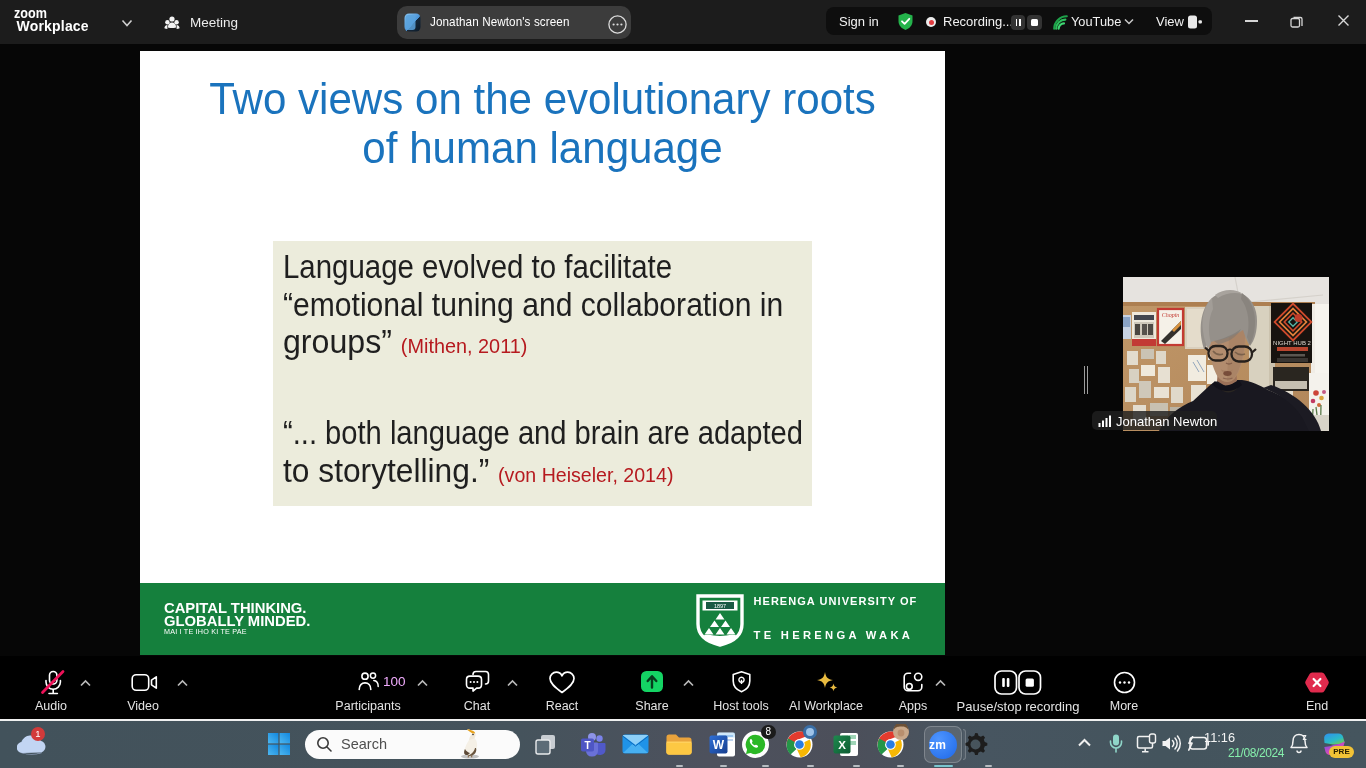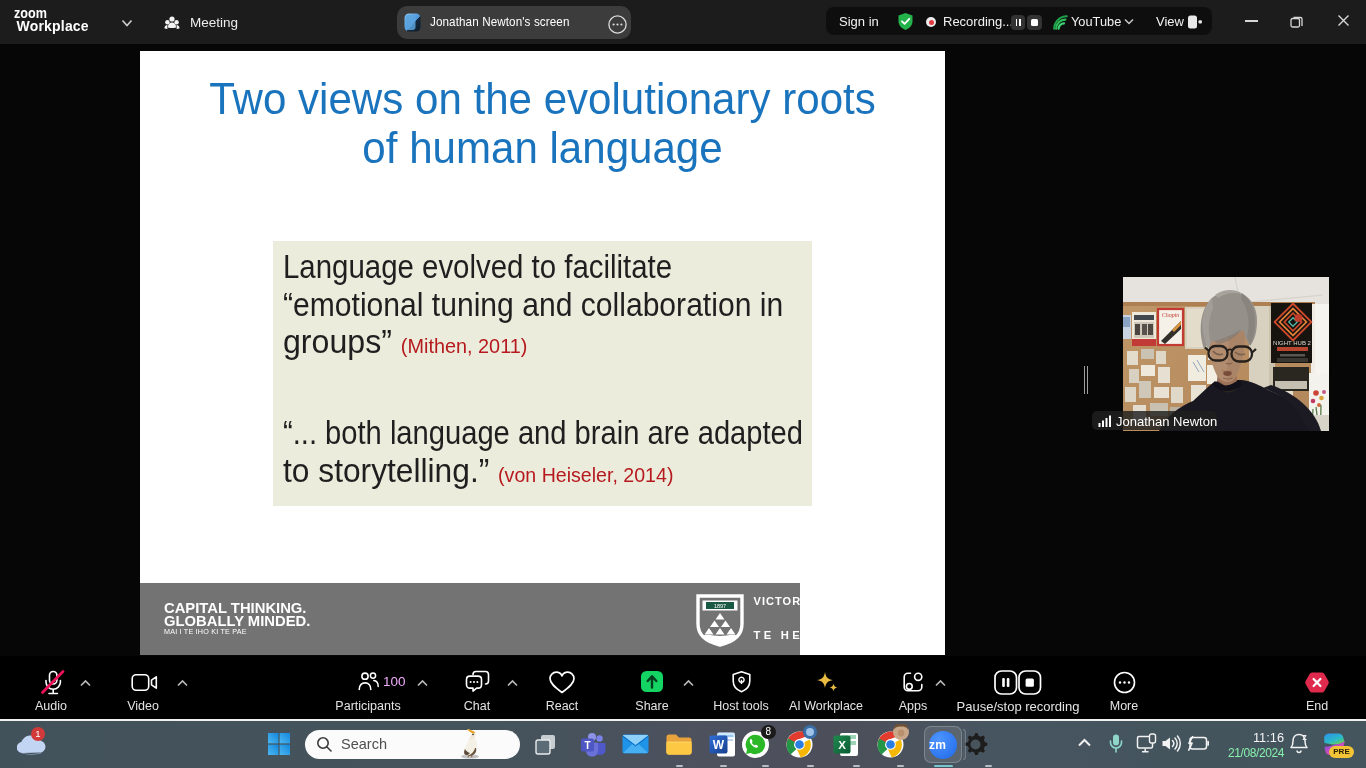--- a/index.html
+++ b/index.html
@@ -94,34 +94,34 @@
   </div>
   <div id="content"></div>
   <div id="slide">
     <div class="abs" style="left:0;top:22.5px;width:805px;text-align:center;color:#1a73bd;font-size:45px;line-height:49.5px;transform:scaleX(.935);transform-origin:center;white-space:nowrap;">Two views on the evolutionary roots<br>of human language</div>
     <div class="abs" style="left:132.5px;top:189.5px;width:539px;height:265px;background:#ececdc;"></div>
     <div class="abs" id="bl1" style="left:143px;top:198px;transform:scaleX(.865);color:#1f1f1f;font-size:34px;line-height:34px;white-space:nowrap;transform-origin:left;">Language evolved to facilitate</div>
     <div class="abs" id="bl2" style="left:143px;top:235.5px;transform:scaleX(.885);color:#1f1f1f;font-size:34px;line-height:34px;white-space:nowrap;transform-origin:left;">“emotional tuning and collaboration in</div>
     <div class="abs" id="bl3" style="left:143px;top:273px;transform:scaleX(.945);color:#1f1f1f;font-size:34px;line-height:34px;white-space:nowrap;transform-origin:left;">groups” <span style="font-size:21px;color:#b61a1f;">(Mithen, 2011)</span></div>
     <div class="abs" id="bl4" style="left:143px;top:364px;transform:scaleX(.857);color:#1f1f1f;font-size:34px;line-height:34px;white-space:nowrap;transform-origin:left;">“... both language and brain are adapted</div>
     <div class="abs" id="bl5" style="left:143px;top:401.5px;transform:scaleX(.933);color:#1f1f1f;font-size:34px;line-height:34px;white-space:nowrap;transform-origin:left;">to storytelling.” <span style="font-size:21px;color:#b61a1f;">(von Heiseler, 2014)</span></div>
-    <div class="abs" id="banner" style="left:0;top:531.5px;width:660px;height:72.5px;background:#737373;">
+    <div class="abs" id="banner" style="left:0;top:531.5px;width:805px;height:72.5px;background:#15803d;">
       <div class="abs" style="left:24px;top:19px;color:#fff;font-size:14.8px;font-weight:bold;letter-spacing:0;line-height:13.8px;">CAPITAL THINKING.<br>GLOBALLY MINDED.</div>
       <div class="abs" style="left:24px;top:44.8px;color:#fff;font-size:7.2px;font-weight:normal;letter-spacing:.2px;">MAI I TE IHO KI TE PAE</div>
       <svg class="abs" style="left:556px;top:11px;" width="48" height="53" viewBox="0 0 48 53">
         <path d="M2 2 H46 V30 C46 42 37 48 24 51 C11 48 2 42 2 30 Z" fill="none" stroke="#fff" stroke-width="3.4"></path>
         <rect x="6.5" y="6.5" width="35" height="10" fill="#fff"></rect>
         <rect x="10" y="8" width="28" height="7" fill="#1a5944"></rect>
         <text x="24" y="14" font-size="5.5" fill="#fff" text-anchor="middle" font-family="Liberation Sans">1897</text>
         <path d="M24 19 L28.5 25.5 H19.5 Z" fill="#fff"></path>
         <path d="M18.5 26.5 L23 33 H14 Z M29.5 26.5 L34 33 H25 Z" fill="#fff"></path>
         <path d="M13 34 L17.5 40.5 H8.5 Z M24 34 L28.5 40.5 H19.5 Z M35 34 L39.5 40.5 H30.5 Z" fill="#fff"></path>
         <path d="M7 41.5 C12 39.5 18 42 24 42 C30 42 36 39.5 41 41.5 C38 46 31.5 48.5 24 50.5 C16.5 48.5 10 46 7 41.5 Z" fill="#fff"></path>
       </svg>
-      <div class="abs" style="left:613.5px;top:12px;color:#fff;font-size:11px;font-weight:bold;letter-spacing:1.05px;white-space:nowrap;">VICTORIA WELLINGTON OF</div>
+      <div class="abs" style="left:613.5px;top:12px;color:#fff;font-size:11px;font-weight:bold;letter-spacing:1.05px;white-space:nowrap;">HERENGA UNIVERSITY OF</div>
       <div class="abs" style="left:613.5px;top:46px;color:#fff;font-size:11.2px;font-weight:bold;letter-spacing:3.3px;white-space:nowrap;">TE HERENGA WAKA</div>
     </div>
   </div>
   <div id="toolbar"></div>
 
   <svg class="abs" style="left:40px;top:669px;" width="26" height="27" viewBox="0 0 26 27">
     <rect x="9.5" y="2.5" width="7.4" height="12.5" rx="3.7" stroke="#fff" stroke-width="1.6" fill="none"></rect>
     <path d="M6 11.5 v1.5 a7.2 7.2 0 0 0 14.4 0 V11.5" stroke="#fff" stroke-width="1.6" fill="none" stroke-linecap="round"></path>
     <path d="M13.2 20.5 V24 M9 24.5 H17.4" stroke="#fff" stroke-width="1.6" fill="none" stroke-linecap="round"></path>
     <path d="M2.5 23.5 L23 2.5" stroke="#ec1258" stroke-width="2.8" stroke-linecap="round"></path>
@@ -377,21 +377,21 @@
   </svg>
   <svg class="abs" style="left:1161px;top:735px;" width="21" height="17" viewBox="0 0 21 17">
     <path d="M1.5 6 h3 L9 2.5 V14.5 L4.5 11 h-3 Z" fill="#f2f2f2"></path>
     <path d="M11.5 5.5 a4.5 4.5 0 0 1 0 6 M14 3 a8 8 0 0 1 0 11 M16.5 1 a11.5 11.5 0 0 1 0 15" stroke="#f2f2f2" stroke-width="1.5" fill="none" stroke-linecap="round"></path>
   </svg>
   <svg class="abs" style="left:1186px;top:736px;" width="23" height="15" viewBox="0 0 23 15">
     <rect x="4" y="1.5" width="16.5" height="11.5" rx="2.5" stroke="#f2f2f2" stroke-width="1.5" fill="none"></rect>
     <rect x="21.2" y="4.8" width="1.8" height="5" rx="0.9" fill="#f2f2f2"></rect>
     <path d="M6.5 0.8 L3 7.2 H6 L2.8 14" stroke="#f2f2f2" stroke-width="1.7" fill="none" stroke-linecap="round" stroke-linejoin="round"></path>
   </svg>
-  <div class="abs" style="left:1204px;top:730px;width:80px;text-align:right;color:#f4f4f4;font-size:12.8px;">11:16</div>
+  <div class="abs" style="left:1204px;top:730px;width:80px;color:#f4f4f4;font-size:12.8px;">11:16</div>
   <div class="abs" style="left:1204px;top:745.5px;width:80px;text-align:right;color:#86efac;font-size:12px;letter-spacing:-.4px;">21/08/2024</div>
   <svg class="abs" style="left:1289px;top:732px;" width="20" height="24" viewBox="0 0 20 24">
     <path d="M10 2.5 c3.8 0 6 2.8 6 6.5 c0 4 1 5.5 2 6.5 H2 c1-1 2-2.5 2-6.5 C4 5.3 6.2 2.5 10 2.5 Z" stroke="#f2f2f2" stroke-width="1.5" fill="none" stroke-linejoin="round"></path>
     <path d="M8 18.5 a2 2 0 0 0 4 0" stroke="#f2f2f2" stroke-width="1.5" fill="none"></path>
     <text x="13.5" y="7.5" font-size="8.5" font-weight="bold" fill="#f2f2f2" font-family="Liberation Sans">z</text>
   </svg>
 
   <svg class="abs" style="left:1321px;top:731px;" width="27" height="27" viewBox="0 0 27 27">
     <defs>
       <linearGradient id="cpA" x1="0" y1="0" x2=".7" y2="1">

